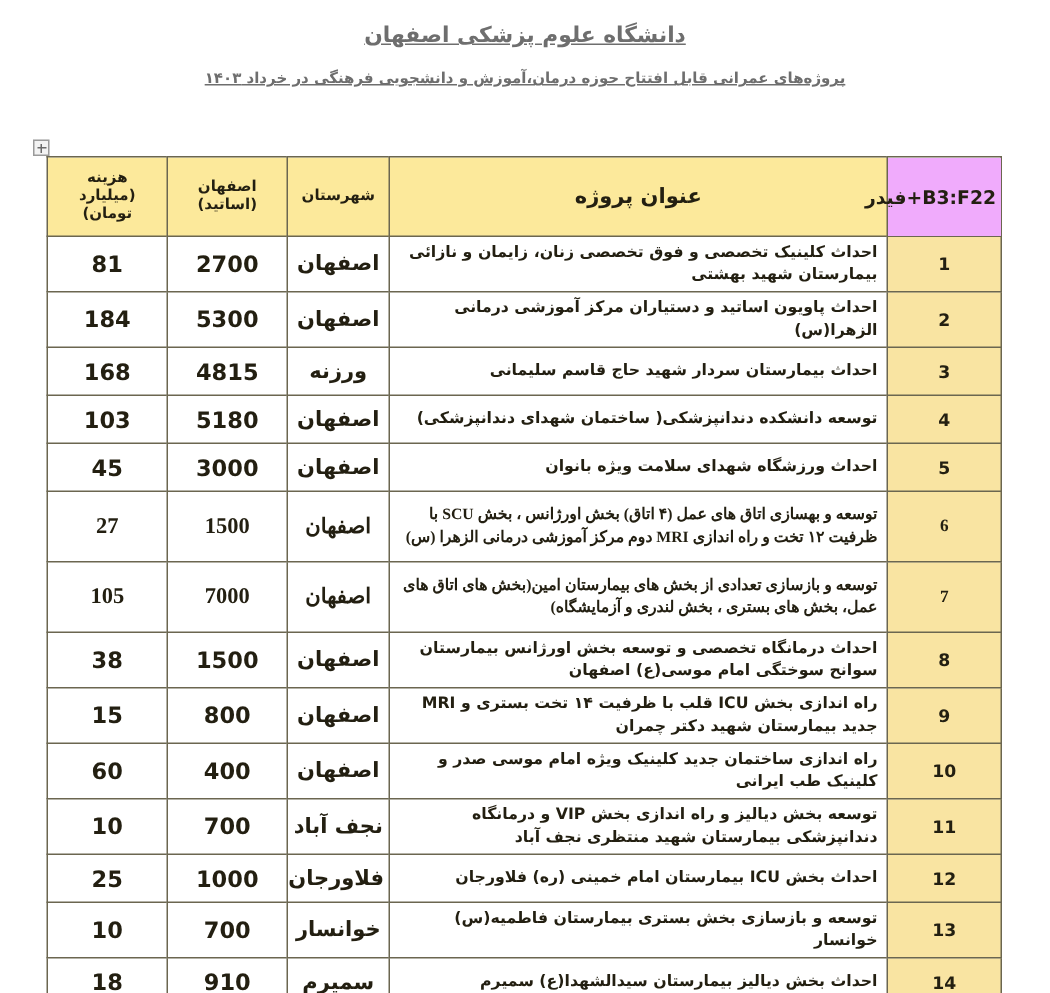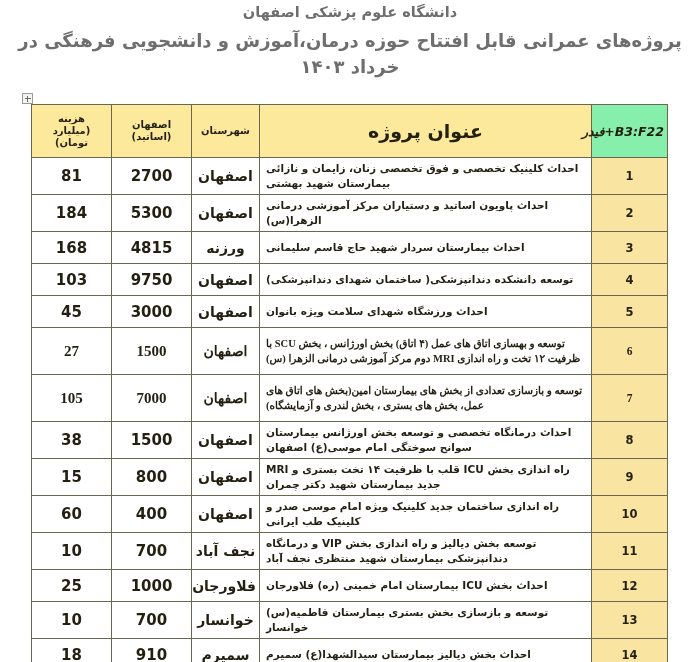--- a/index.html
+++ b/index.html
@@ -11,32 +11,34 @@
     width: 700px;
     height: 662px;
     background: #ffffff;
     font-family: "DejaVu Sans", "Liberation Sans", sans-serif;
     overflow: hidden;
     position: relative;
   }
 
   
   .title-block {
+    padding-top: 12px;
     text-align: center;
     color: #6e6e6e;
+    text-decoration: underline;
   }
   .title-line-1 {
     font-size: 14.5px;
     font-weight: bold;
     line-height: 24px;
     letter-spacing: 0px;
     color: #6e6e6e;
   }
   .title-line-2 {
-    font-size: 18px;
+    font-size: 10px;
     font-weight: bold;
     line-height: 26px;
     margin-top: 4px;
     color: #6e6e6e;
   }
 
   
   .table-wrap {
     position: absolute;
     top: 104px;
@@ -69,47 +71,46 @@
   thead th {
     background: #fce99b;
     font-weight: bold;
     text-align: center;
     height: 48px;
     line-height: 13px;
     font-size: 11px;
   }
   thead th.th-num {
     font-size: 12.5px;
-    background: #86efac;
+    background: #f0abfc;
     position: relative;
-    font-style: italic;
   }
   thead th.th-title {
-    font-size: 19px;
+    font-size: 14px;
   }
   thead th.th-small {
     font-size: 10px;
     line-height: 12px;
   }
   .range-tag {
     direction: ltr;
     unicode-bidi: bidi-override;
     display: inline-block;
     font-weight: bold;
     font-size: 12.5px;
   }
 
   
   tbody td {
     height: 25px;
     text-align: center;
     font-weight: bold;
   }
   tbody td.cell-title {
-    text-align: left;
+    text-align: right;
     font-size: 10.5px;
     line-height: 15px;
     padding: 3px 6px;
     font-weight: bold;
   }
   tbody td.cell-num {
     background: #f9e4a2;
     font-size: 11.5px;
     font-weight: bold;
   }
@@ -208,21 +209,21 @@
           <td class="cell-num">3</td>
           <td class="cell-title">احداث بیمارستان سردار شهید حاج قاسم سلیمانی</td>
           <td class="cell-city">ورزنه</td>
           <td class="cell-area">4815</td>
           <td class="cell-cost">168</td>
         </tr>
         <tr>
           <td class="cell-num">4</td>
           <td class="cell-title">توسعه دانشکده دندانپزشکی( ساختمان شهدای دندانپزشکی)</td>
           <td class="cell-city">اصفهان</td>
-          <td class="cell-area">9750</td>
+          <td class="cell-area">5180</td>
           <td class="cell-cost">103</td>
         </tr>
         <tr>
           <td class="cell-num">5</td>
           <td class="cell-title">احداث ورزشگاه شهدای سلامت ویژه بانوان</td>
           <td class="cell-city">اصفهان</td>
           <td class="cell-area">3000</td>
           <td class="cell-cost">45</td>
         </tr>
         <tr class="tall">

